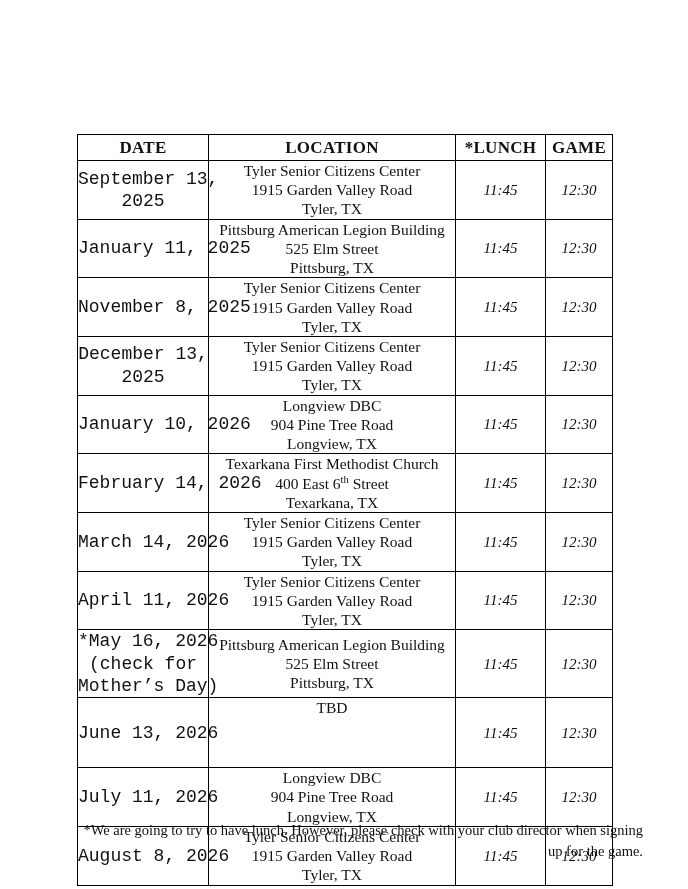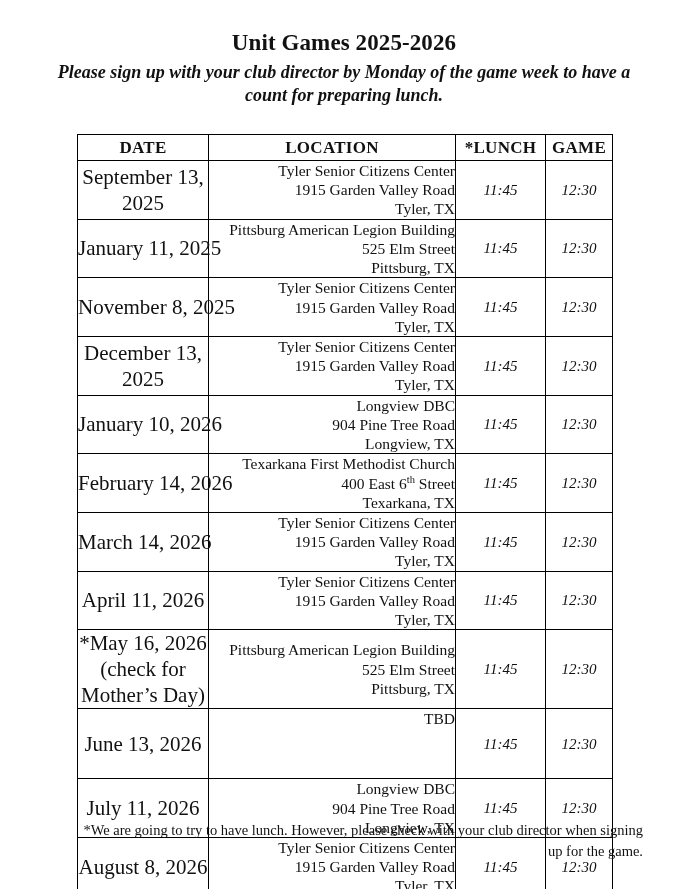--- a/index.html
+++ b/index.html
@@ -74,44 +74,45 @@
     padding: 0 2px;
     letter-spacing: 0.3px;
   }
   
   col.c-date     { width: 131px; }
   col.c-location { width: 247px; }
   col.c-lunch    { width: 90px; }
   col.c-game     { width: 67px; }
 
   td.cell-date {
-    font-size: 21px;
+    font-size: 18px;
     line-height: 1.24;
     padding: 3px 4px;
+    font-family: Liberation Mono, monospace;
   }
   td.cell-location {
     font-size: 15.5px;
     line-height: 1.24;
     padding: 3px 4px;
   }
   td.cell-time {
     font-size: 15px;
     line-height: 1.2;
     font-style: italic;
   }
   tr.row-default td { height: 57px; }
   tr.row-tall td    { height: 70px; }
 
   
   td.cell-location.top-align {
     vertical-align: top;
     padding-top: 0;
   }
 
-  .loc-line { display: block; white-space: nowrap; text-align: right; }
+  .loc-line { display: block; white-space: nowrap; }
   .date-line { display: block; white-space: nowrap; }
   sup.ord {
     font-size: 0.68em;
     vertical-align: super;
     line-height: 0;
   }
 
   
   .footnote {
     position: absolute;
@@ -121,24 +122,20 @@
     font-size: 14.5px;
     line-height: 1.42;
     text-align: right;
   }
 </style>
 </head>
 <body>
 
 <div class="page">
 
-  <div class="heading">
-    <h1 class="doc-title">Unit Games 2025-2026</h1>
-    <p class="doc-subtitle">Please sign up with your club director by Monday of the game week to have a count for preparing lunch.</p>
-  </div>
 
   <div class="table-wrap">
     <table class="games">
       <colgroup>
         <col class="c-date">
         <col class="c-location">
         <col class="c-lunch">
         <col class="c-game">
       </colgroup>
       <thead>

